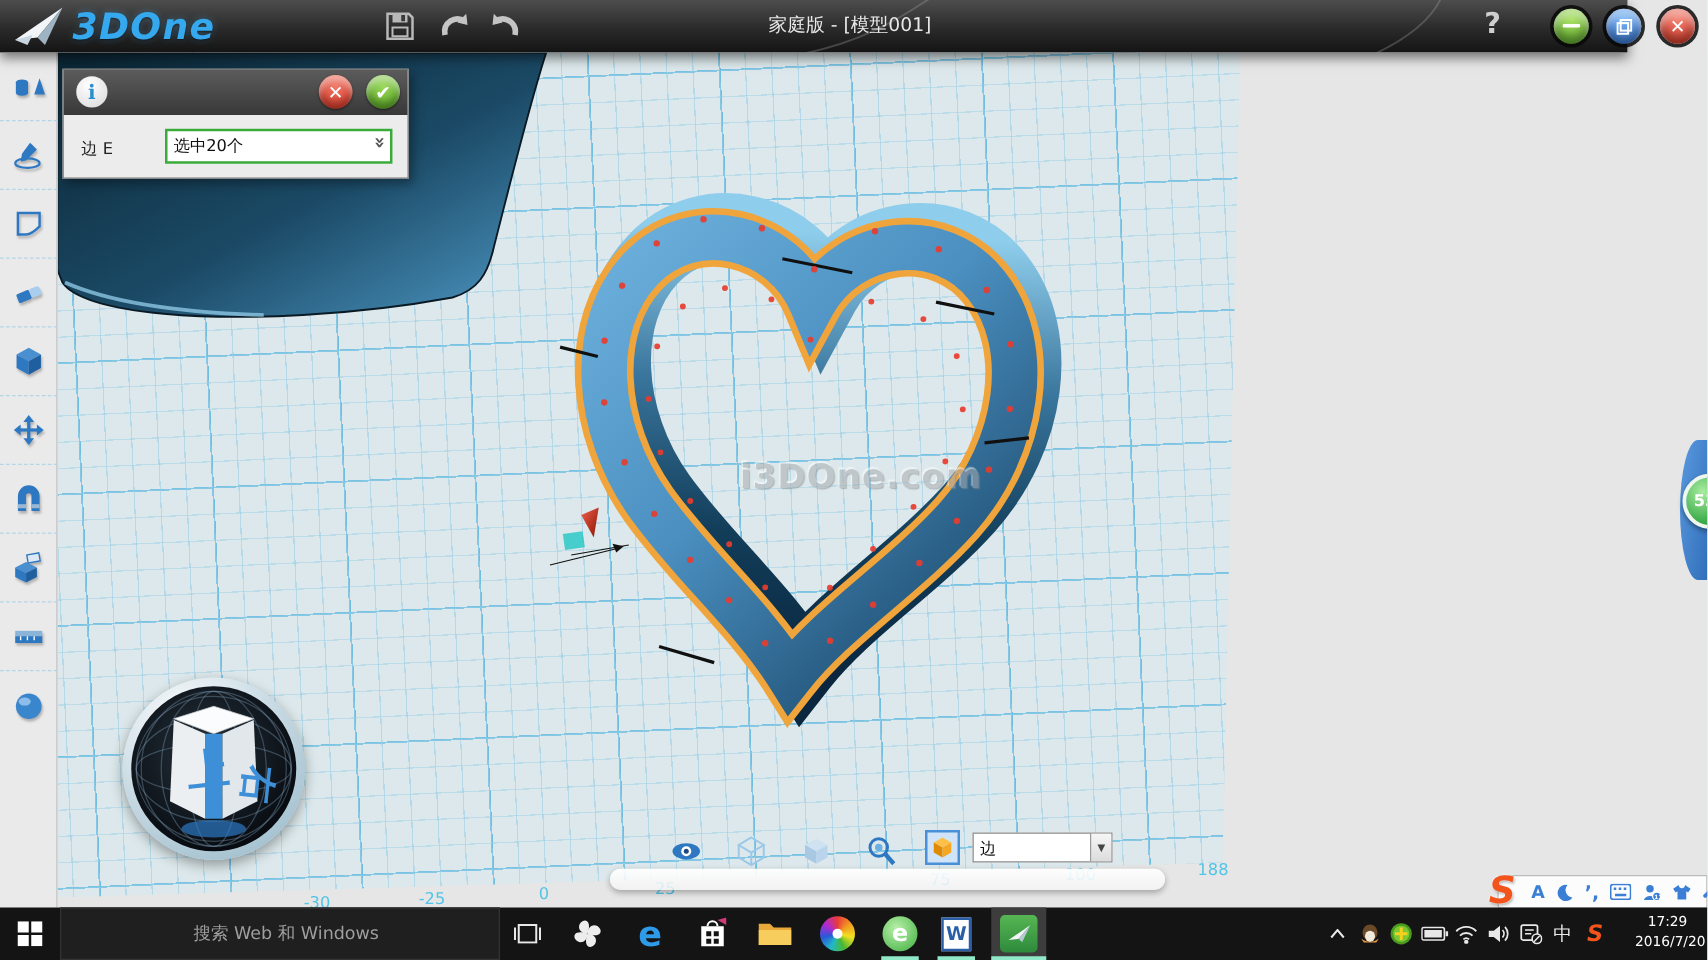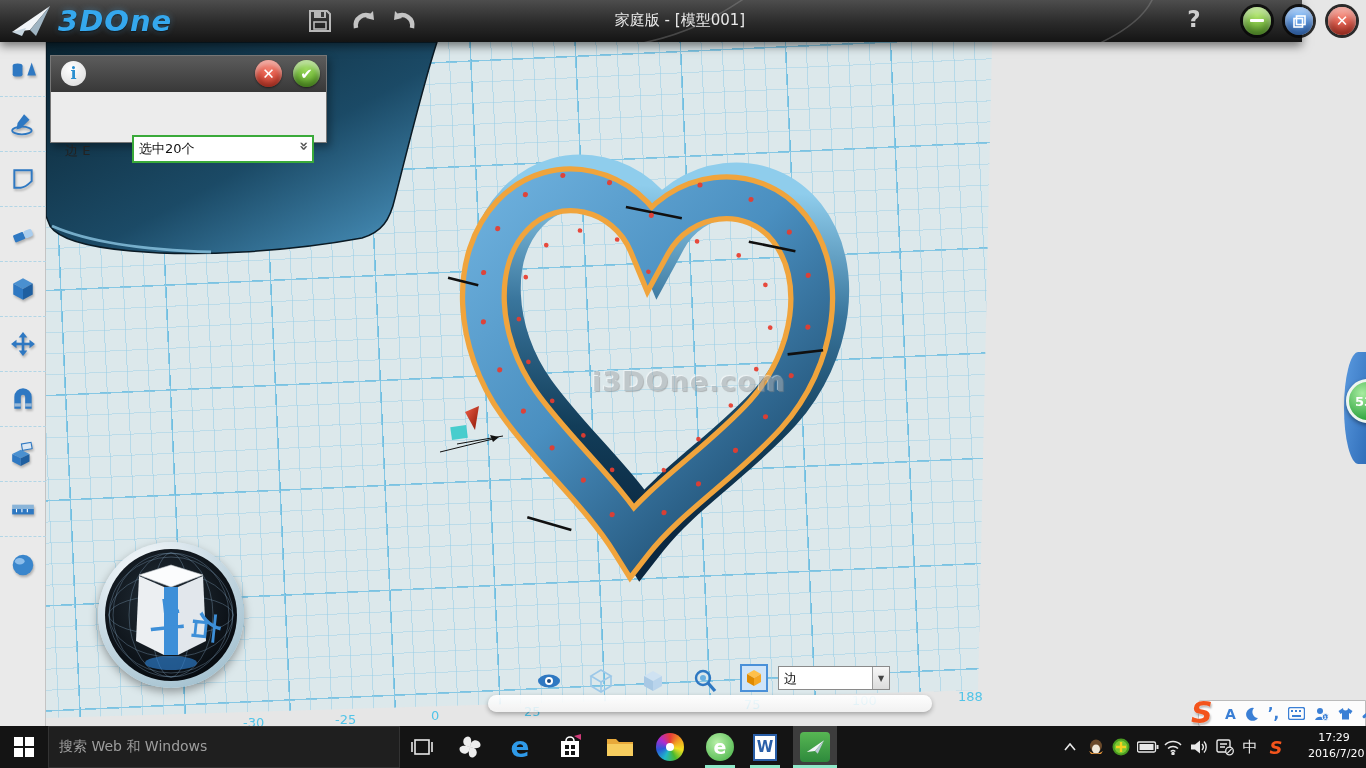--- a/index.html
+++ b/index.html
@@ -73,21 +73,21 @@
     border:1px solid #777; box-shadow:3px 4px 8px rgba(0,0,0,.35); background:#ececec; }
   .dialog-head { height:36px; background:linear-gradient(#5c5c5c,#383838); position:relative; }
   .info-circle { position:absolute; left:10px; top:5px; width:25px; height:25px; border-radius:50%;
     background:radial-gradient(circle at 40% 30%, #ffffff, #d8d8d8); display:flex; align-items:center;
     justify-content:center; color:#2a8fd0; font-weight:bold; font-size:16px; font-family:"DejaVu Serif",serif; }
   .dlg-btn { position:absolute; top:4px; width:27px; height:27px; border-radius:50%;
     display:flex; align-items:center; justify-content:center; color:#fff; font-weight:bold; font-size:15px;
     box-shadow:inset 0 5px 5px rgba(255,255,255,.5), inset 0 -5px 6px rgba(0,0,0,.3), 0 1px 2px rgba(0,0,0,.5); }
   .dlg-btn.cancel { left:204px; background:radial-gradient(circle at 50% 35%, #f07868, #cc2a18); }
   .dlg-btn.ok { left:242px; background:radial-gradient(circle at 50% 35%, #9ad85a, #4a9a18); }
-  .dlg-body { position:relative; height:52px;margin-top:32px; }
+  .dlg-body { position:relative; height:52px; }
   .dlg-label { position:absolute; left:14px; top:18px; font-size:13px; color:#222; }
   .dlg-input { position:absolute; left:81px; top:11px; width:182px; height:28px; background:#fff;
     border:2px solid #3aaa3a; font-size:13px; padding-left:5px; font-family:"DejaVu Sans",sans-serif; color:#111; }
   .dlg-expand { position:absolute; left:248px; top:13px; font-size:15px; color:#555;
     transform:rotate(90deg); font-weight:bold; }
 
   
   .right-fin { position:absolute; left:1298px; top:310px; width:24px; height:112px;
     background:linear-gradient(100deg,#5a9ae0,#2f6db8); border-radius:60% 0 0 60% / 50% 0 0 50%; z-index:9; }
   .accel-ball { position:absolute; left:1300px; top:337px; width:44px; height:44px; border-radius:50%;
@@ -99,21 +99,21 @@
   .sogou-bar { position:absolute; left:1198px; top:700px; width:168px; height:27px; background:#fcfcfc;
     border:1px solid #bbb; border-radius:3px 0 0 3px; z-index:60; display:flex; align-items:center; }
   .sogou-logo { position:absolute; left:-8px; top:-6px; font-size:30px; font-weight:900; font-style:italic;
     color:#f3541c; text-shadow:0 0 2px #fff, 1px 2px 2px rgba(0,0,0,.3); }
   .sg-ic { margin-left:9px; color:#3a7fd5; font-size:14px; font-weight:bold; display:flex; align-items:center; }
 
   
   .taskbar { position:absolute; left:0; top:726px; width:1366px; height:42px; background:#141414; z-index:70; }
   .start-btn { position:absolute; left:0; top:0; width:48px; height:42px; display:flex; align-items:center; justify-content:center; }
   .search-box { position:absolute; left:48px; top:0; width:352px; height:42px; background:#1f1f1f;
-    border:1px solid #333; display:flex; align-items:center; padding-left:10px; }
+    border:1px solid #333; display:flex; align-items:center; padding-left:10px;justify-content:center; }
   .search-text { color:#9e9e9e; font-size:14px; }
   .taskview { position:absolute; left:400px; top:0; width:44px; height:42px; display:flex; align-items:center; justify-content:center; }
   .app-btn { position:absolute; top:0; width:44px; height:42px; display:flex; align-items:center; justify-content:center; }
   .app-btn .underline { position:absolute; bottom:0; left:7px; width:30px; height:3px; background:#8fe8c8; }
   .app-btn.active { background:#3d3d3d; }
   .app-btn.active .underline { left:0; width:44px; }
   .tray-item { position:absolute; top:0; height:42px; display:flex; align-items:center; justify-content:center; color:#e8e8e8; }
   .clock { position:absolute; left:1308px; top:4px; width:52px; text-align:center; color:#fff; font-size:11px; line-height:16px; }
 
   .word-tile { width:24px; height:27px; background:#fff; border:2px solid #2a5fa8; display:flex;

